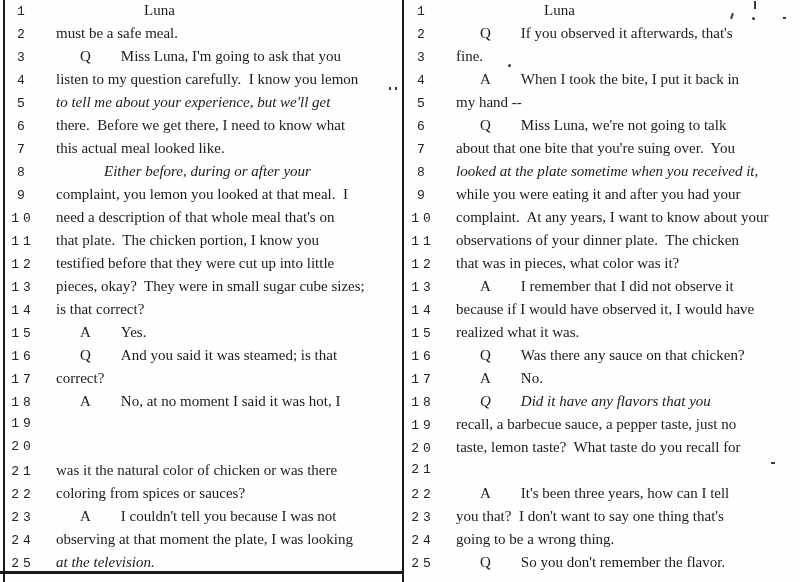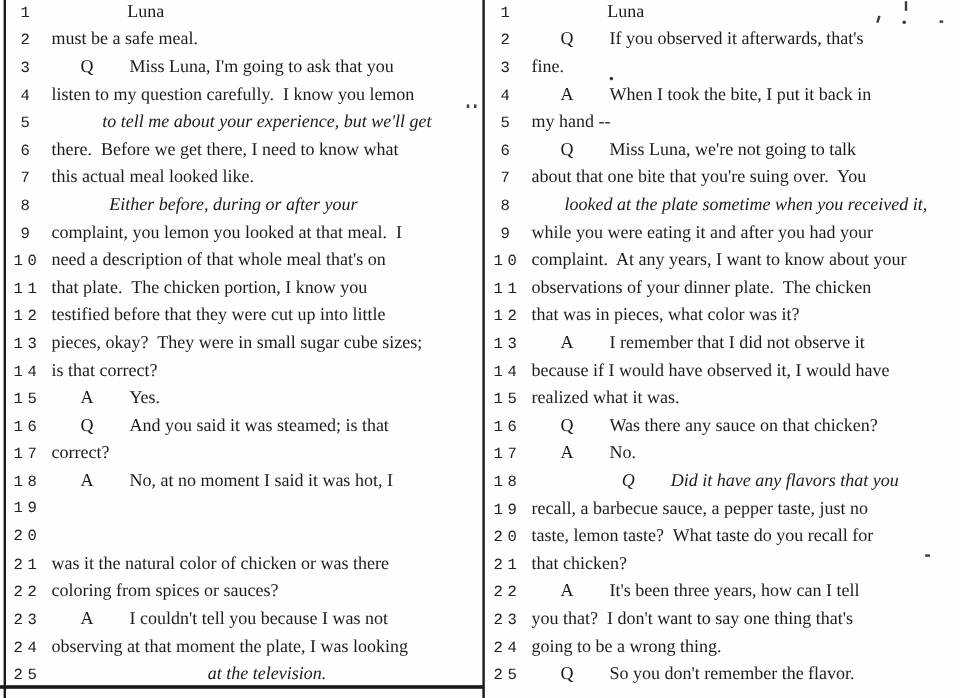--- a/index.html
+++ b/index.html
@@ -42,24 +42,24 @@
     text-align: center;
     font-family: "Liberation Mono", monospace;
     font-size: 13px;
     letter-spacing: 4px;
     color: #222;
   }
   .body {
     flex: 1;
     font-size: 15px;
     white-space: pre-wrap;
-    margin-left: 3px;
+    margin-left: 16px;
   }
-  .body.italic { font-style: italic; text-align: center; }
-  .body.title  { margin-left: 66px; }
+  .body.italic { font-style: italic; }
+  .body.title  { margin-left: 104px; }
   .body.indent { text-indent: 48px; font-style: italic; }
   .speaker {
     display: inline-block;
     margin-left: 24px;
     margin-right: 30px;
   }
 
   
   .artifact { position: absolute; background: #3a3a3a; }
   .a1 { left: 754px; top: 1px;   width: 2px; height: 8px; }
@@ -120,21 +120,21 @@
       <div class="line"><span class="num">11</span><span class="body"><span>observations of your dinner plate.  The chicken</span></span></div>
       <div class="line"><span class="num">12</span><span class="body"><span>that was in pieces, what color was it?</span></span></div>
       <div class="line"><span class="num">13</span><span class="body"><span class="speaker">A</span><span>I remember that I did not observe it</span></span></div>
       <div class="line"><span class="num">14</span><span class="body"><span>because if I would have observed it, I would have</span></span></div>
       <div class="line"><span class="num">15</span><span class="body"><span>realized what it was.</span></span></div>
       <div class="line"><span class="num">16</span><span class="body"><span class="speaker">Q</span><span>Was there any sauce on that chicken?</span></span></div>
       <div class="line"><span class="num">17</span><span class="body"><span class="speaker">A</span><span>No.</span></span></div>
       <div class="line"><span class="num">18</span><span class="body italic"><span class="speaker">Q</span><span>Did it have any flavors that you</span></span></div>
       <div class="line"><span class="num">19</span><span class="body"><span>recall, a barbecue sauce, a pepper taste, just no</span></span></div>
       <div class="line"><span class="num">20</span><span class="body"><span>taste, lemon taste?  What taste do you recall for</span></span></div>
-      <div class="line"><span class="num">21</span><span class="body"><span>that chicken?</span></span></div>
+      <div class="line"><span class="num">21</span></div>
       <div class="line"><span class="num">22</span><span class="body"><span class="speaker">A</span><span>It's been three years, how can I tell</span></span></div>
       <div class="line"><span class="num">23</span><span class="body"><span>you that?  I don't want to say one thing that's</span></span></div>
       <div class="line"><span class="num">24</span><span class="body"><span>going to be a wrong thing.</span></span></div>
       <div class="line"><span class="num">25</span><span class="body"><span class="speaker">Q</span><span>So you don't remember the flavor.</span></span></div>
     </div>
 
   <div class="artifact a1"></div>
   <div class="artifact a2"></div>
   <div class="artifact a3"></div>
   <div class="artifact a4"></div>

